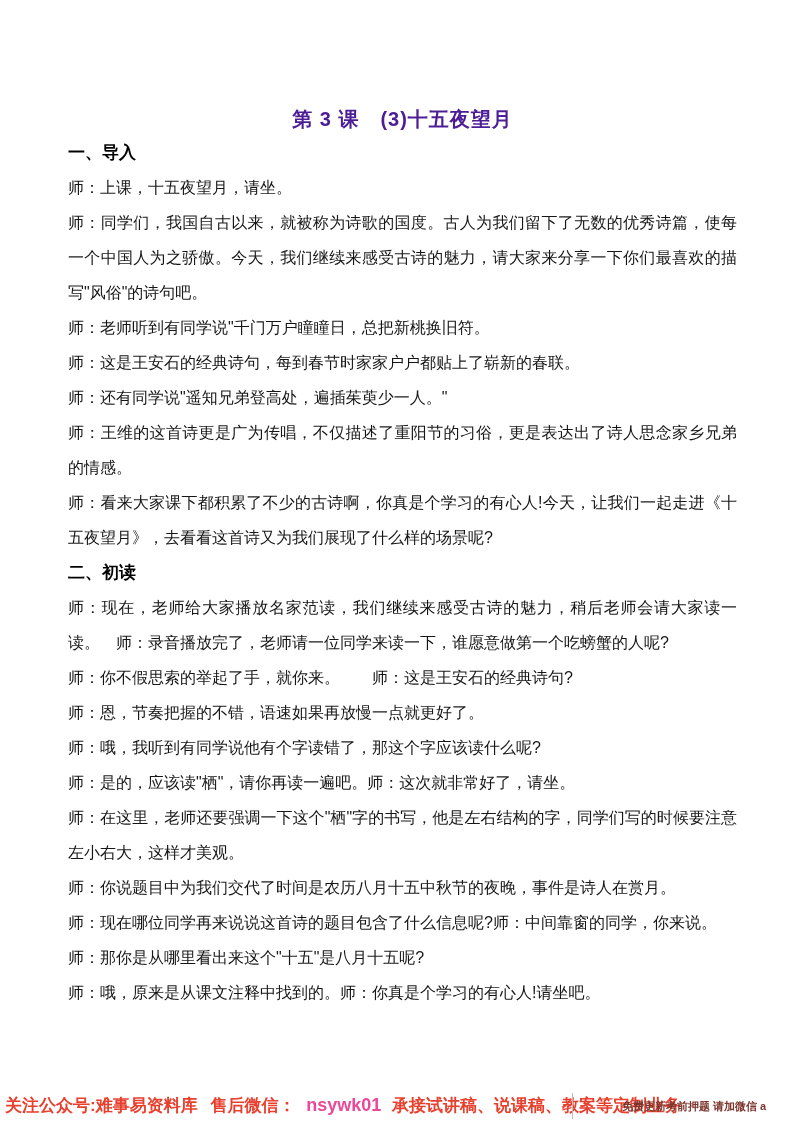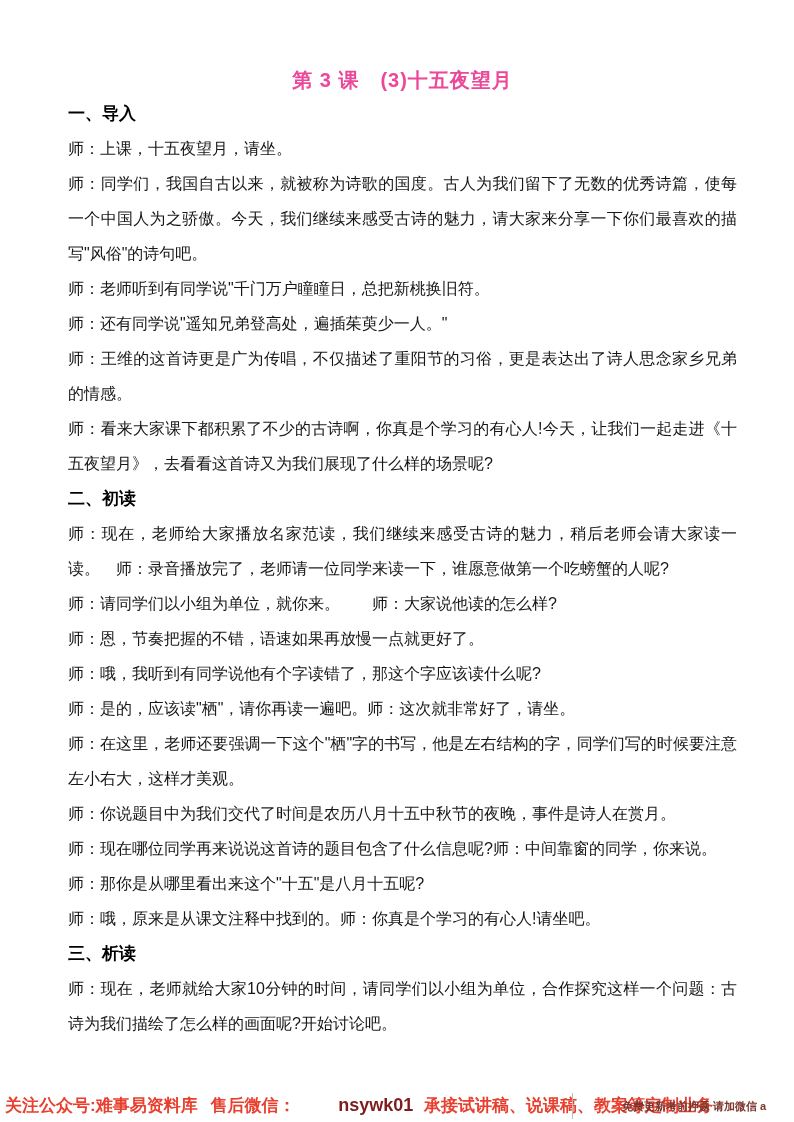--- a/index.html
+++ b/index.html
@@ -15,25 +15,25 @@
     color: #111111;
     overflow: hidden;
   }
   .page {
     box-sizing: border-box;
     width: 794px;
     padding: 0 57px 0 68px;
   }
   .doc-title {
     margin: 0;
-    padding-top: 64px;
+    padding-top: 103px;
     text-align: center;
     font-size: 20px;
     font-weight: 700;
-    color: #ec4899;
+    color: #4c1d95;
     line-height: 32px;
     letter-spacing: 1px;
   }
   .section { margin: 0; }
   .section-heading {
     margin: 0;
     font-size: 17px;
     font-weight: 700;
     color: #000000;
     line-height: 35px;
@@ -57,24 +57,23 @@
   .footer-left {
     position: absolute;
     left: 5px;
     bottom: 5px;
     font-size: 17px;
     font-weight: 700;
     color: #e8402e;
     white-space: nowrap;
   }
   .footer-left .wechat-id {
-    color: #7f1d1d;
+    color: #ec4899;
     font-size: 18px;
     padding: 0 6px;
-    margin-left: 32px;
   }
   .footer-left .seg { padding-right: 8px; }
   .footer-divider {
     position: absolute;
     left: 572px;
     bottom: 3px;
     width: 1px;
     height: 26px;
     background: #bdbdbd;
   }
@@ -93,43 +92,40 @@
 
 <div class="page">
 
   <h1 class="doc-title">第 3 课　(3)十五夜望月</h1>
 
   <section class="section">
     <h2 class="section-heading">一、导入</h2>
     <p class="para">师：上课，十五夜望月，请坐。</p>
     <p class="para">师：同学们，我国自古以来，就被称为诗歌的国度。古人为我们留下了无数的优秀诗篇，使每一个中国人为之骄傲。今天，我们继续来感受古诗的魅力，请大家来分享一下你们最喜欢的描写"风俗"的诗句吧。</p>
     <p class="para">师：老师听到有同学说"千门万户瞳瞳日，总把新桃换旧符。</p>
+    <p class="para">师：这是王安石的经典诗句，每到春节时家家户户都贴上了崭新的春联。</p>
     <p class="para">师：还有同学说"遥知兄弟登高处，遍插茱萸少一人。"</p>
     <p class="para">师：王维的这首诗更是广为传唱，不仅描述了重阳节的习俗，更是表达出了诗人思念家乡兄弟的情感。</p>
     <p class="para">师：看来大家课下都积累了不少的古诗啊，你真是个学习的有心人!今天，让我们一起走进《十五夜望月》，去看看这首诗又为我们展现了什么样的场景呢?</p>
   </section>
 
   <section class="section">
     <h2 class="section-heading">二、初读</h2>
     <p class="para">师：现在，老师给大家播放名家范读，我们继续来感受古诗的魅力，稍后老师会请大家读一读。　师：录音播放完了，老师请一位同学来读一下，谁愿意做第一个吃螃蟹的人呢?</p>
-    <p class="para">师：请同学们以小组为单位，就你来。　　师：大家说他读的怎么样?</p>
+    <p class="para">师：你不假思索的举起了手，就你来。　　师：这是王安石的经典诗句?</p>
     <p class="para">师：恩，节奏把握的不错，语速如果再放慢一点就更好了。</p>
     <p class="para">师：哦，我听到有同学说他有个字读错了，那这个字应该读什么呢?</p>
     <p class="para">师：是的，应该读"栖"，请你再读一遍吧。师：这次就非常好了，请坐。</p>
     <p class="para">师：在这里，老师还要强调一下这个"栖"字的书写，他是左右结构的字，同学们写的时候要注意左小右大，这样才美观。</p>
     <p class="para">师：你说题目中为我们交代了时间是农历八月十五中秋节的夜晚，事件是诗人在赏月。</p>
     <p class="para">师：现在哪位同学再来说说这首诗的题目包含了什么信息呢?师：中间靠窗的同学，你来说。</p>
     <p class="para">师：那你是从哪里看出来这个"十五"是八月十五呢?</p>
     <p class="para">师：哦，原来是从课文注释中找到的。师：你真是个学习的有心人!请坐吧。</p>
   </section>
 
-  <section class="section">
-    <h2 class="section-heading">三、析读</h2>
-    <p class="para">师：现在，老师就给大家10分钟的时间，请同学们以小组为单位，合作探究这样一个问题：古诗为我们描绘了怎么样的画面呢?开始讨论吧。</p>
-  </section>
 
 </div>
 
 <div class="footer">
   <div class="footer-left">
     <span class="seg">关注公众号:难事易资料库</span>
     <span>售后微信：</span>
     <span class="wechat-id">nsywk01</span>
     <span>承接试讲稿、说课稿、教案等定制业务</span>
   </div>

